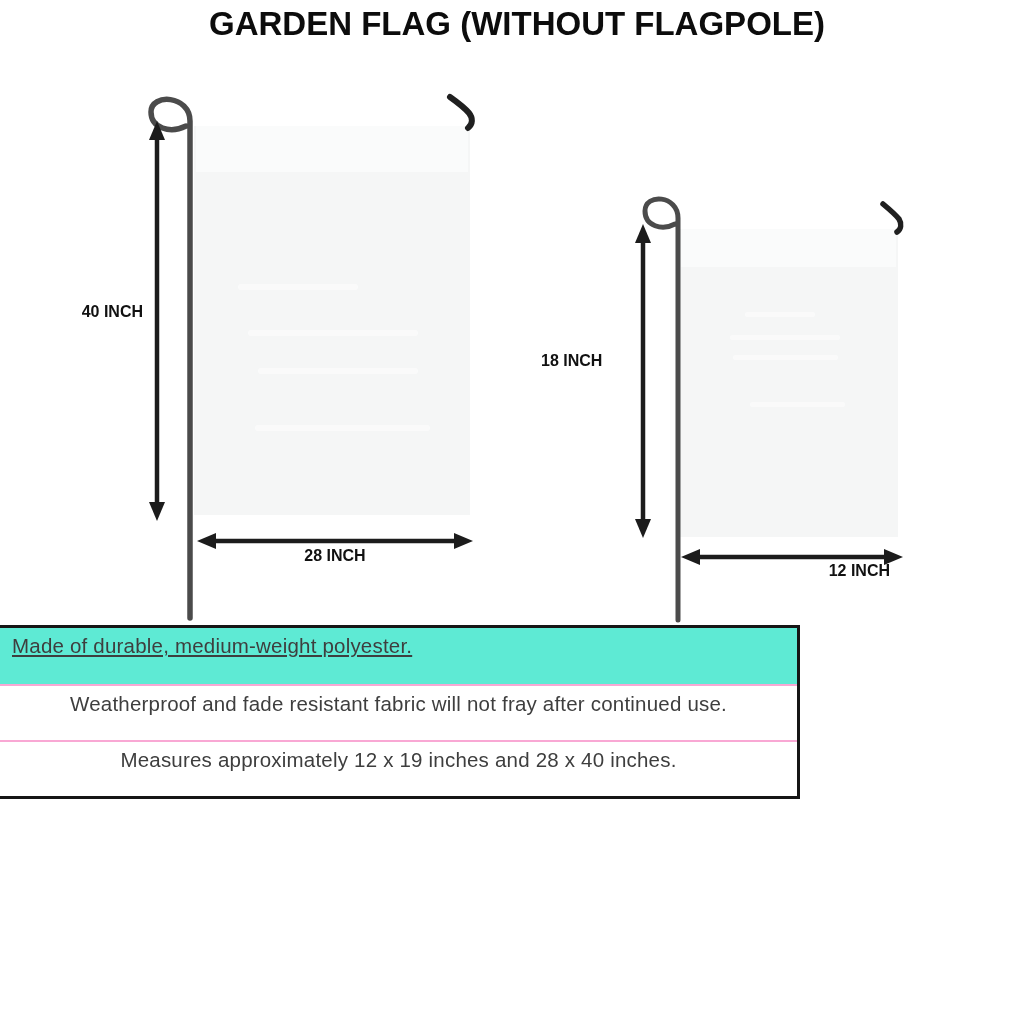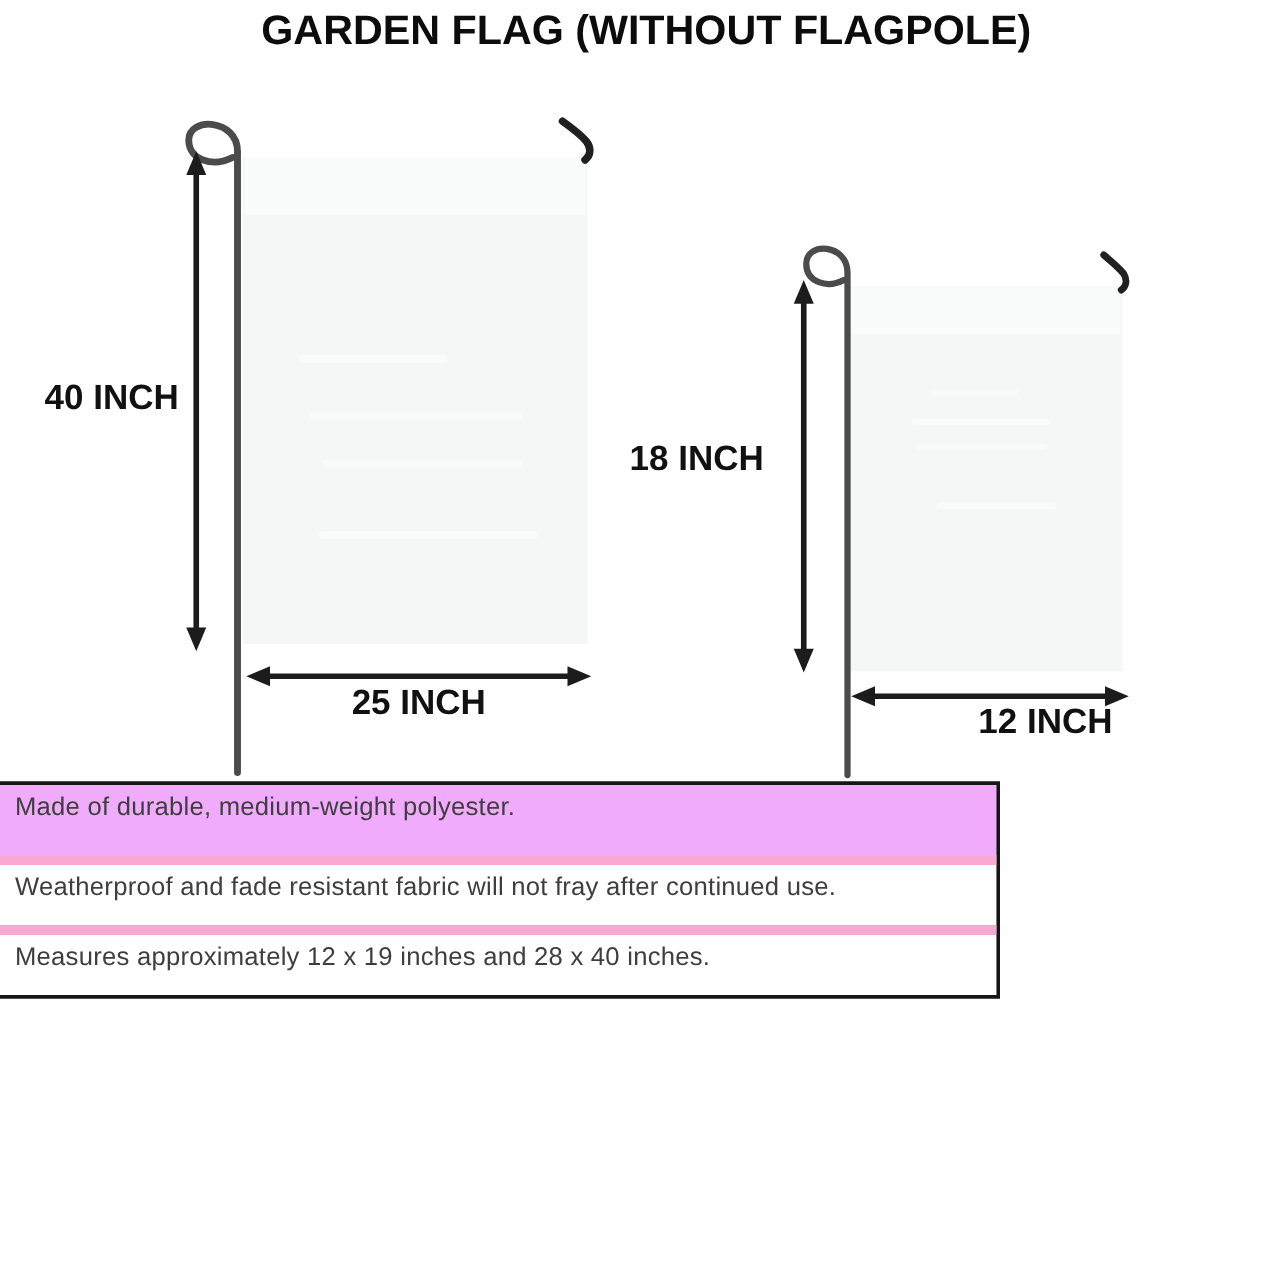--- a/index.html
+++ b/index.html
@@ -8,40 +8,40 @@
     font-family:"Liberation Sans", sans-serif;overflow:hidden;
   }
   .title-line{
     position:absolute;text-align:center;color:#0c0c0c;
     font-weight:800;font-size:33px;line-height:1.0;letter-spacing:0px;
     white-space:nowrap;
   }
   #title1{top:7px;left:0;width:1034px;}
   #title2{top:47px;left:0;width:960px;}
   .dim-label{
-    position:absolute;color:#111111;font-weight:700;font-size:28px;
+    position:absolute;color:#111111;font-weight:700;font-size:16px;
     white-space:nowrap;line-height:1;
   }
   #label-40{top:304px;left:30px;width:113px;text-align:right;}
   #label-28{top:548px;left:240px;width:190px;text-align:center;}
-  #label-18{top:353px;left:498px;width:113px;text-align:right;}
+  #label-18{top:353px;left:541px;width:113px;text-align:left;}
   #label-12{top:563px;left:700px;width:190px;text-align:right;}
   #diagram-svg{position:absolute;left:0;top:0;}
   #spec-table{
     position:absolute;left:-3px;top:625px;width:797px;
     border:3px solid #161616;
   }
   .spec-row{
     height:56px;box-sizing:border-box;
     padding:6px 12px 0 12px;
     font-size:20.5px;color:#3e3e3e;letter-spacing:0.2px;
     background:#ffffff;overflow:hidden;white-space:nowrap;
   }
-  .spec-row.gray{background:#f0abfc;}
-  .spec-row + .spec-row{border-top:8px solid #f9a8d4;}
+  .spec-row.gray{background:#5eead4;text-decoration:underline;}
+  .spec-row + .spec-row{border-top:2px solid #f9a8d4;text-align:center;}
 </style>
 </head>
 <body>
 
 <div id="canvas">
 
   <div id="title1" class="title-line">GARDEN FLAG (WITHOUT FLAGPOLE)</div>
 
   <svg id="diagram-svg" width="1024" height="1024" viewBox="0 0 1024 1024">
 
@@ -90,21 +90,21 @@
 
       <g fill="#1c1c1c">
         <line x1="698" y1="557" x2="886" y2="557" stroke="#1c1c1c" stroke-width="4.5"></line>
         <polygon points="681,557 700,549 700,565"></polygon>
         <polygon points="903,557 884,549 884,565"></polygon>
       </g>
     </g>
   </svg>
 
   <div id="label-40" class="dim-label">40 INCH</div>
-  <div id="label-28" class="dim-label">25 INCH</div>
+  <div id="label-28" class="dim-label">28 INCH</div>
   <div id="label-18" class="dim-label">18 INCH</div>
   <div id="label-12" class="dim-label">12 INCH</div>
 
   <div id="spec-table">
     <div class="spec-row gray">Made of durable, medium-weight polyester.</div>
     <div class="spec-row">Weatherproof and fade resistant fabric will not fray after continued use.</div>
     <div class="spec-row">Measures approximately 12 x 19 inches and 28 x 40 inches.</div>
   </div>
 
 </div>

